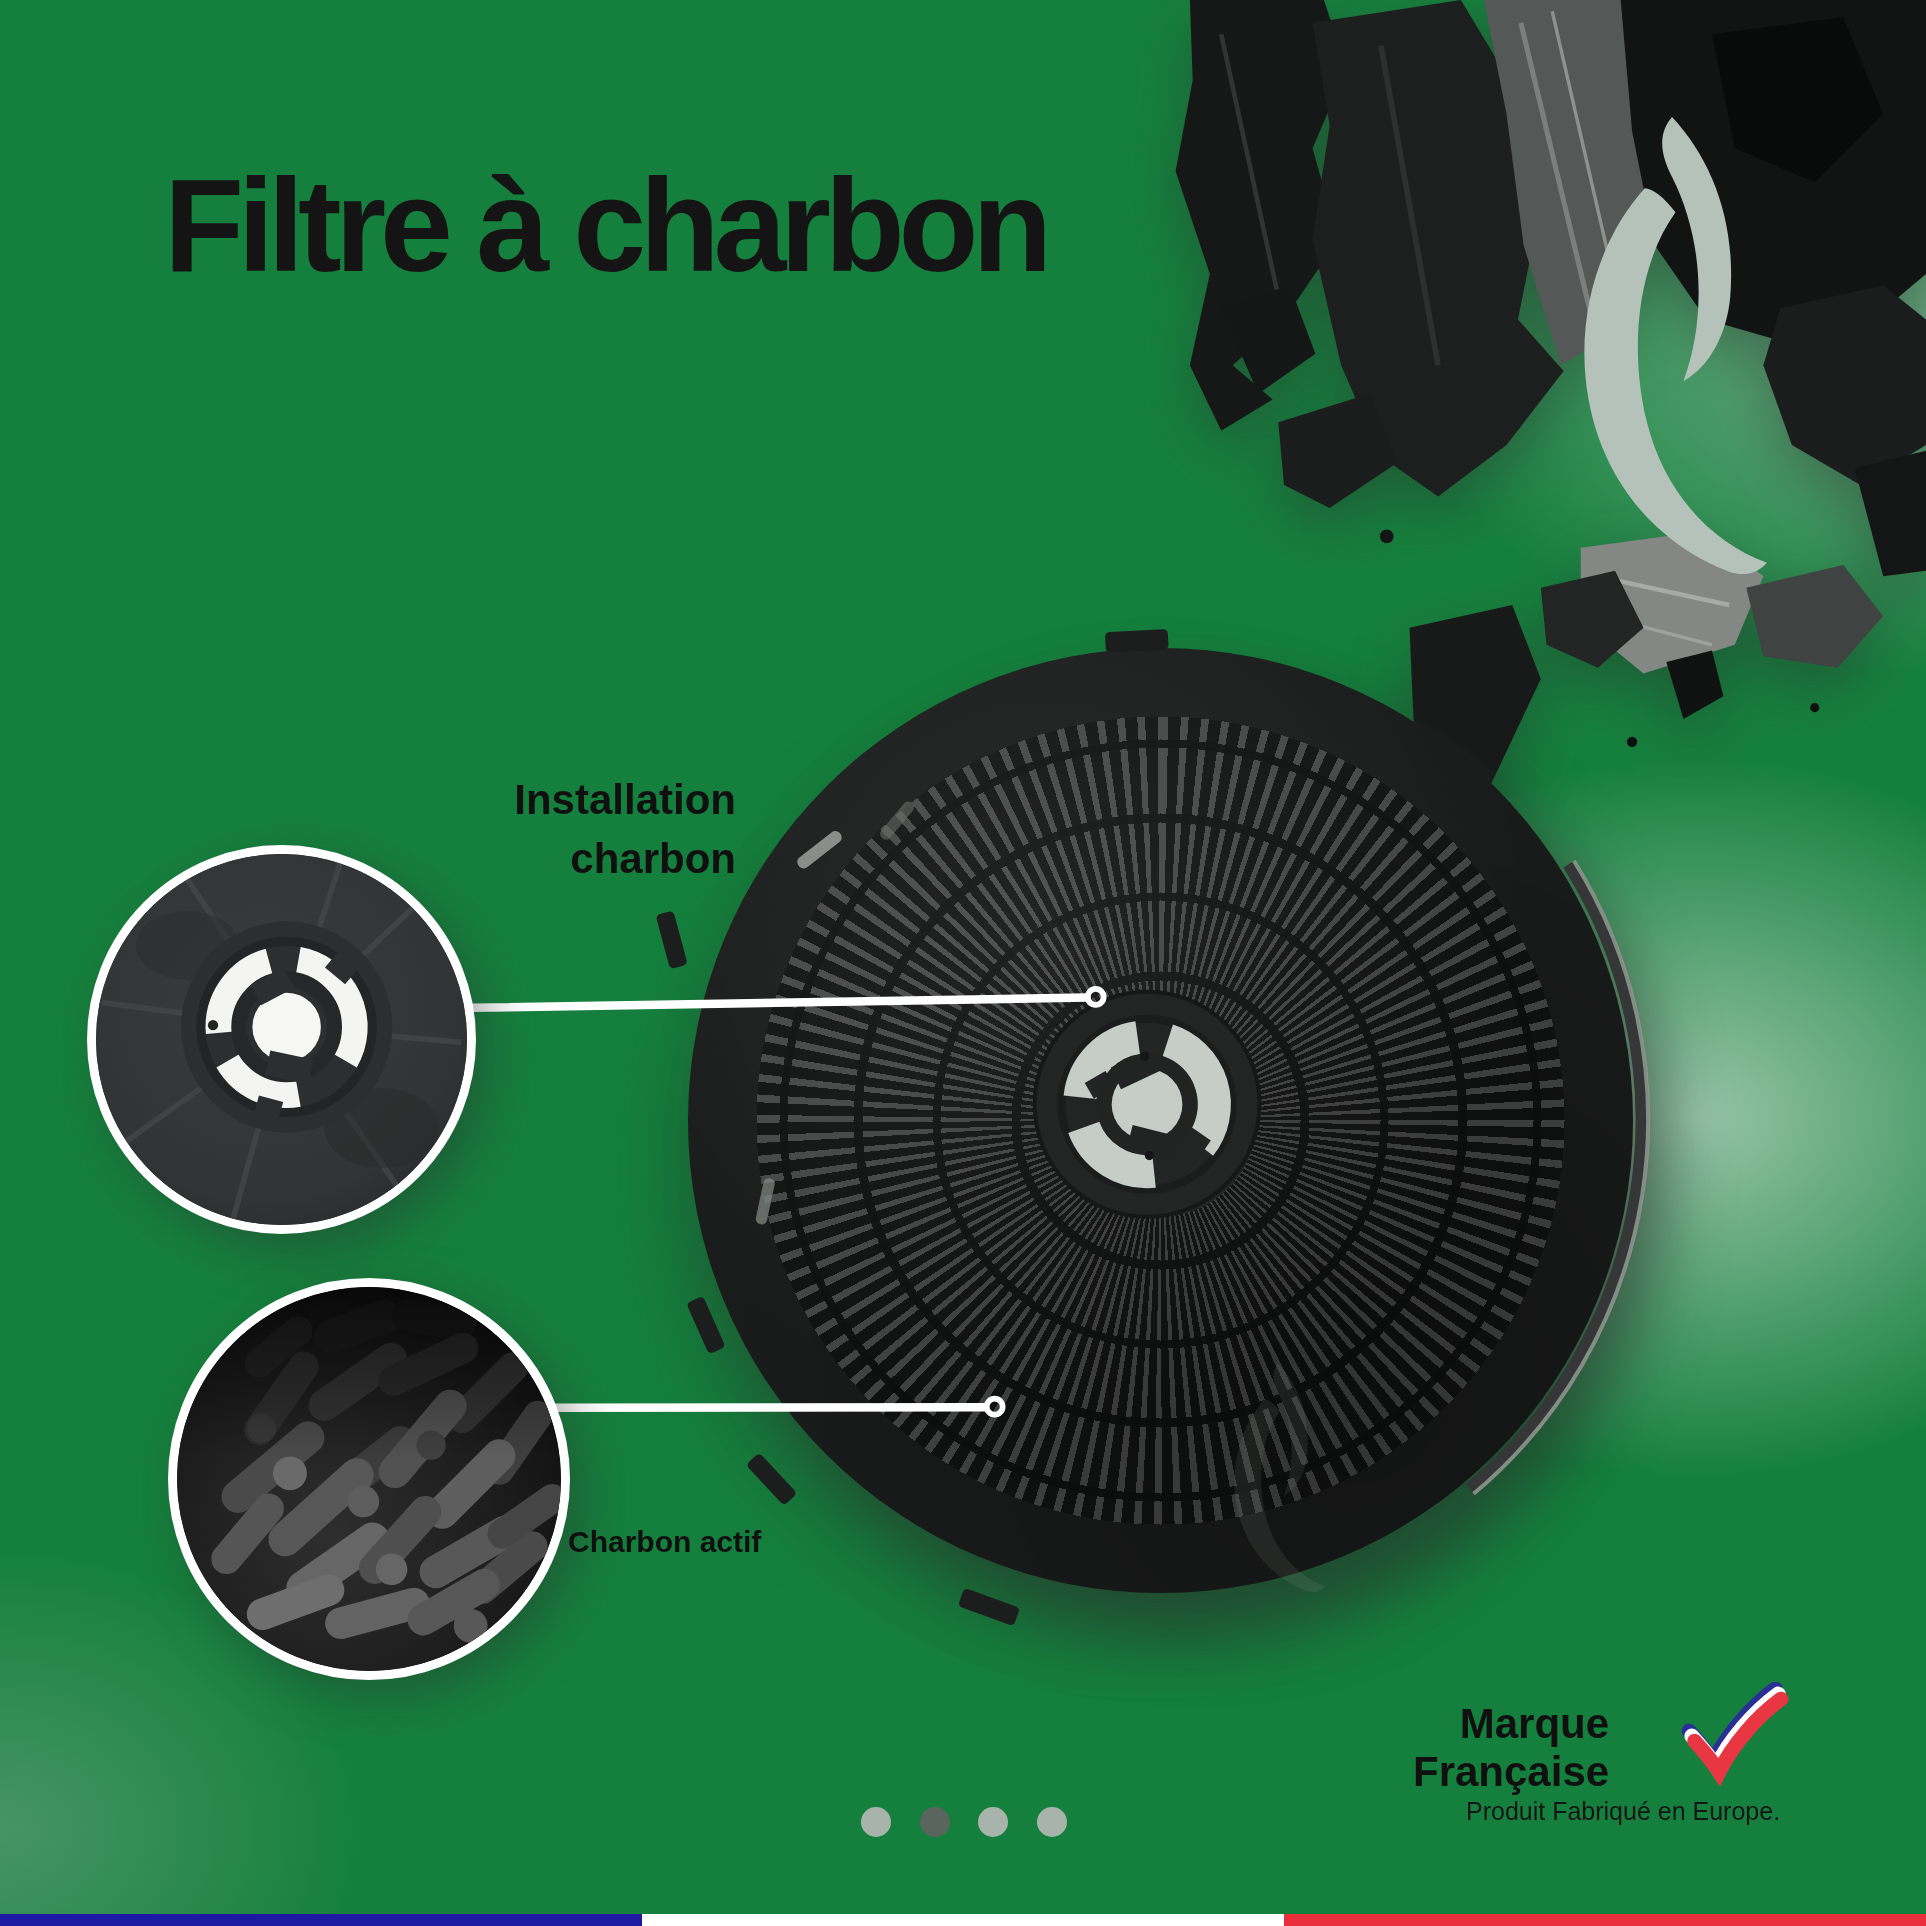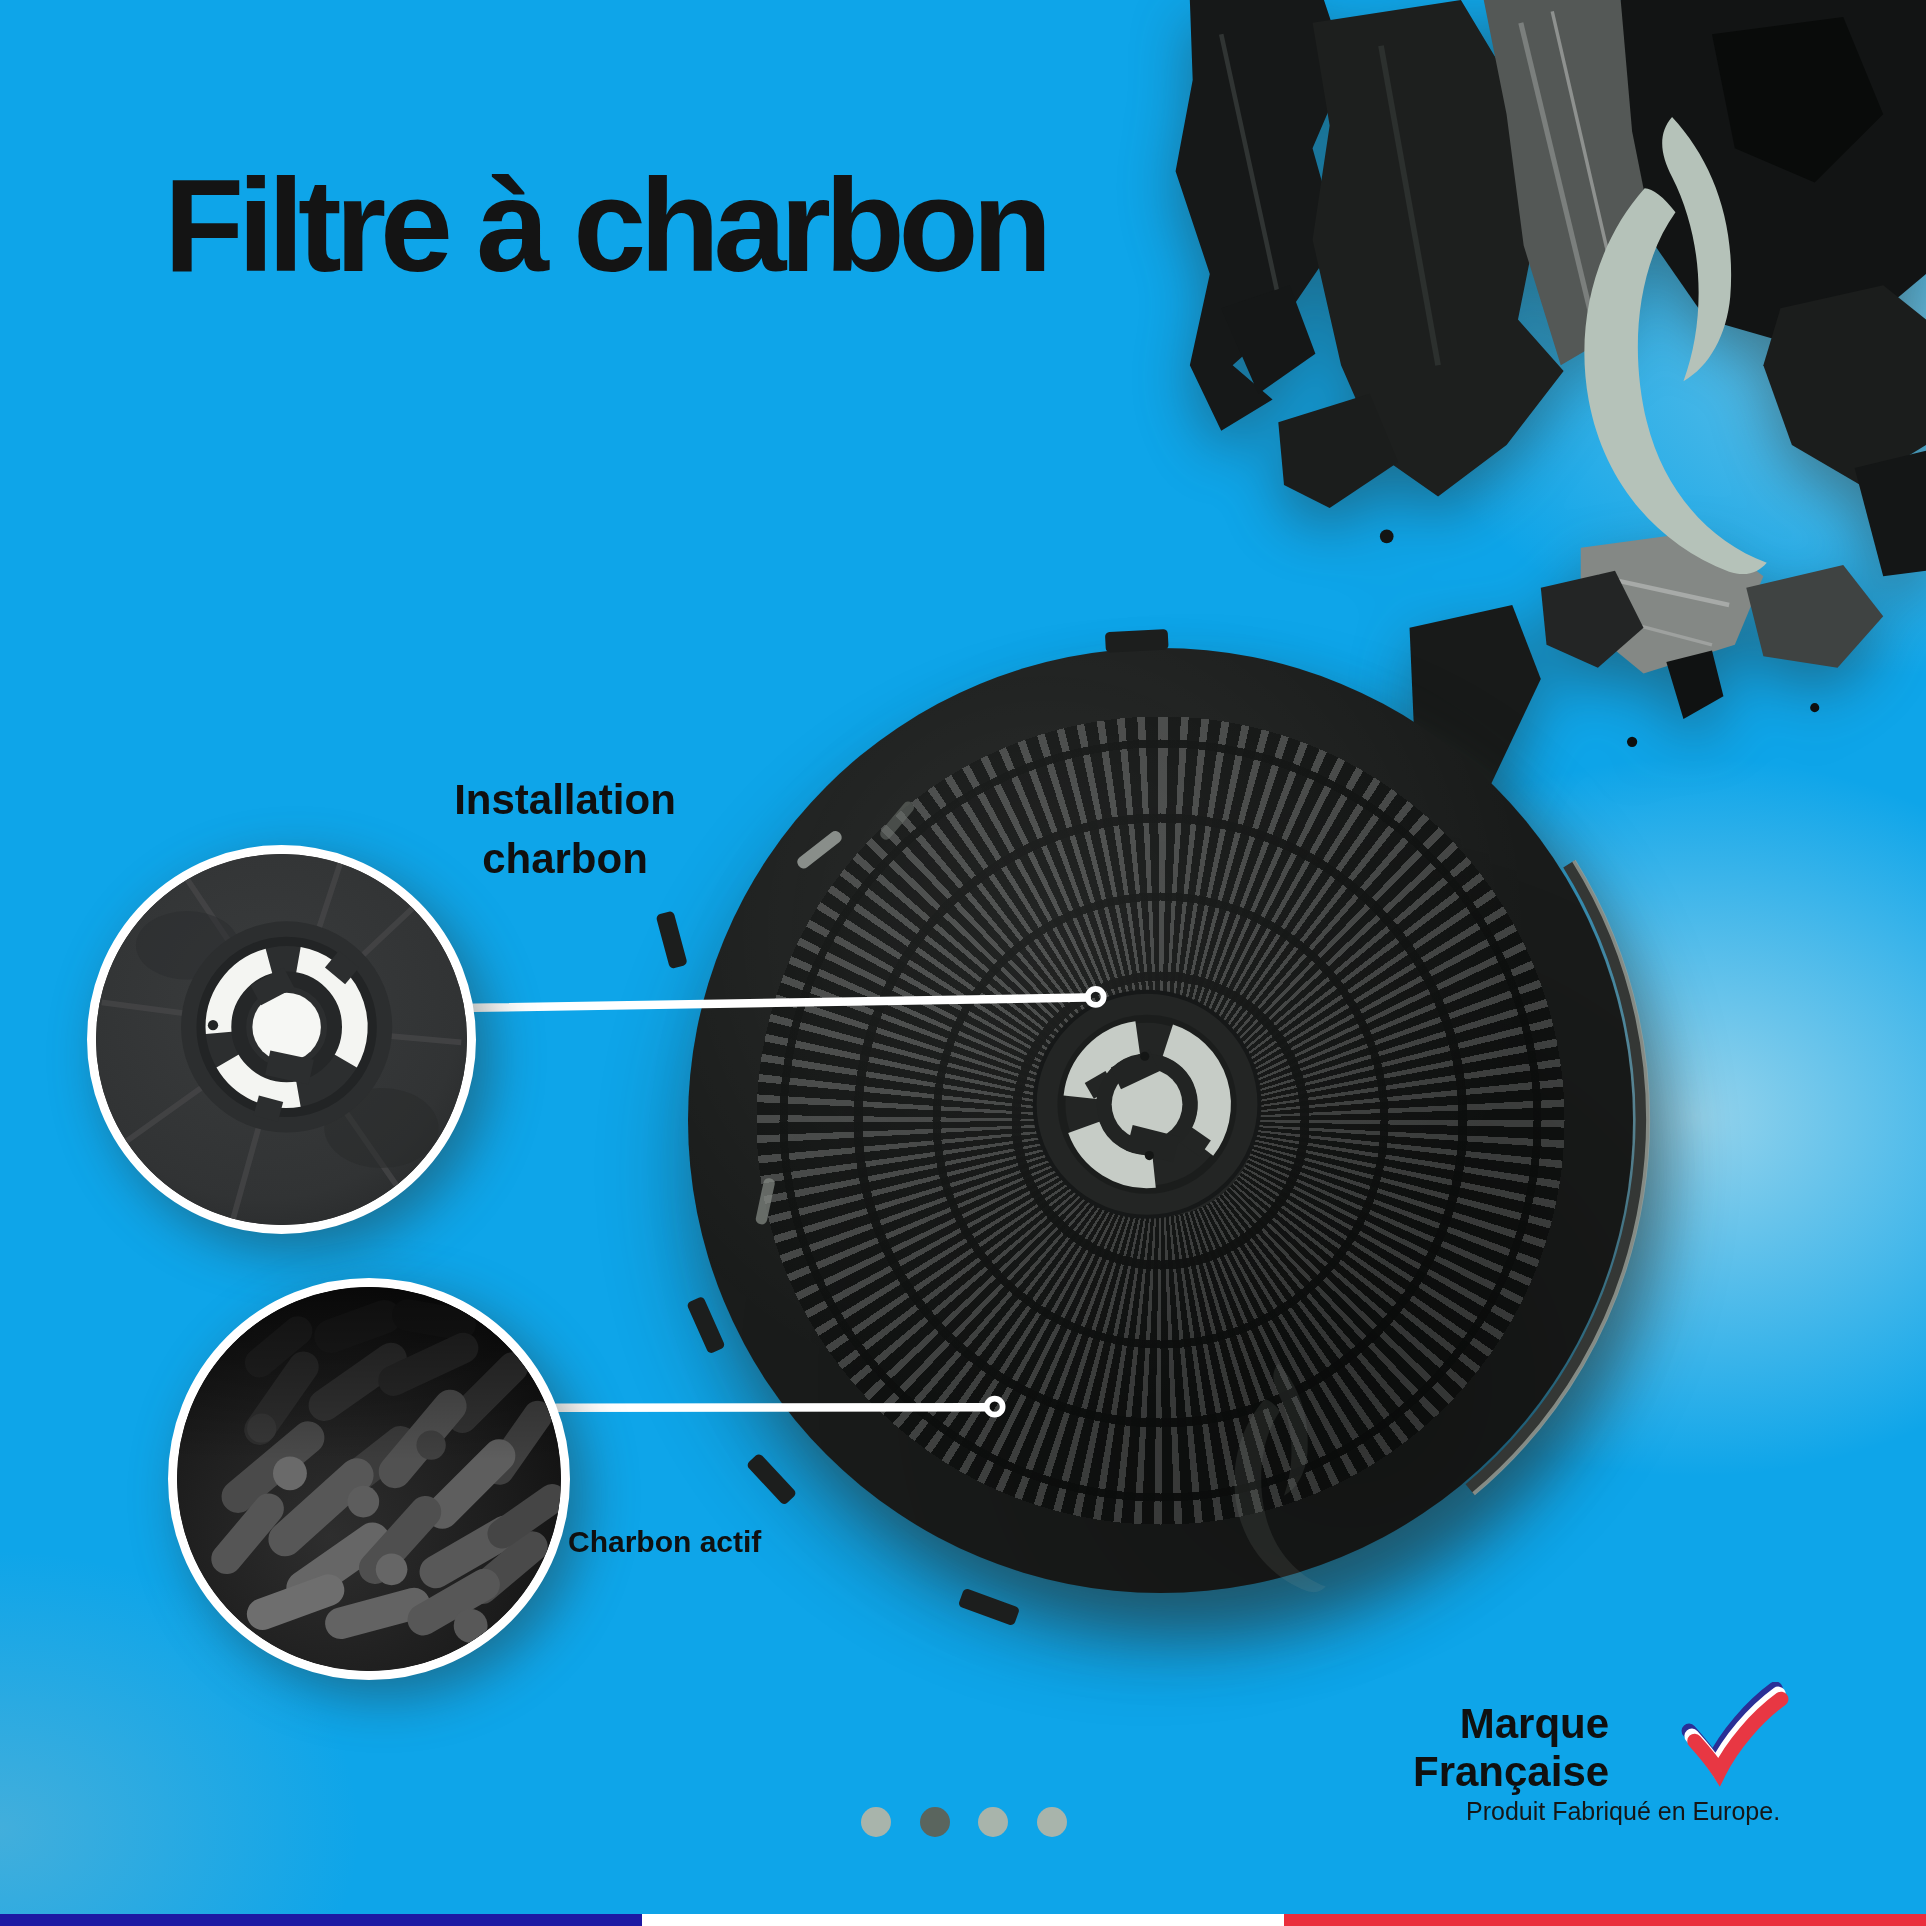--- a/index.html
+++ b/index.html
@@ -1,17 +1,17 @@
 <!DOCTYPE html>
 <html style="font-size:9px"><head>
 <meta charset="utf-8">
 <style>
   html,body{margin:0;padding:0;}
   body{width:1926px;height:1926px;font-family:"Liberation Sans","DejaVu Sans",sans-serif;}
-  #canvas{position:relative;width:1926px;height:1926px;overflow:hidden;background:#0ea5e9;}
+  #canvas{position:relative;width:1926px;height:1926px;overflow:hidden;background:#15803d;}
   .abs{position:absolute;}
   .layer{position:absolute;left:0;top:0;width:1926px;height:1926px;pointer-events:none;}
 
   
   .bg-glow{left:0;top:0;width:1926px;height:1926px;
     background:
       radial-gradient(ellipse 656px 514px at 88% 58%, rgba(238,242,238,.6), rgba(238,242,238,0) 70%),
       radial-gradient(ellipse 742px 457px at 100% 18%, rgba(224,230,225,.45), rgba(224,230,225,0) 72%),
       radial-gradient(ellipse 514px 399px at 0% 95%, rgba(186,196,189,.30), rgba(186,196,189,0) 70%);
   }
@@ -41,21 +41,21 @@
   }
 
   
   .circle{box-sizing:border-box;border:9px solid #ffffff;border-radius:50%;overflow:hidden;
     filter:drop-shadow(15px 17px 26px rgba(40,48,44,.45));background:#222;}
   .circle svg{display:block;width:100%;height:100%;}
   .circle-install{left:87px;top:845px;width:389px;height:389px;}
   .circle-pellets{left:168px;top:1278px;width:402px;height:402px;}
 
   .callout-label{color:#101010;font-weight:700;}
-  .label-install{left:394px;top:770px;width:342px;text-align:center;font-size:42px;line-height:59px;}
+  .label-install{left:394px;top:770px;width:342px;text-align:right;font-size:42px;line-height:59px;}
   .label-charbon{left:568px;top:1525px;font-size:30px;}
 
   
   .brand{left:1413px;top:1700px;font-size:42px;line-height:48px;font-weight:700;color:#101010;text-align:right;}
   .brand-tagline{left:1466px;top:1797px;font-size:25px;color:#161616;text-align:center;}
   .brand-check{left:1681px;top:1682px;width:108px;height:108px;}
 
   
   .dots{left:861px;top:1807px;display:flex;gap:28.5px;}
   .dot{width:30px;height:30px;border-radius:50%;background:#a8b4ab;cursor:pointer;}

